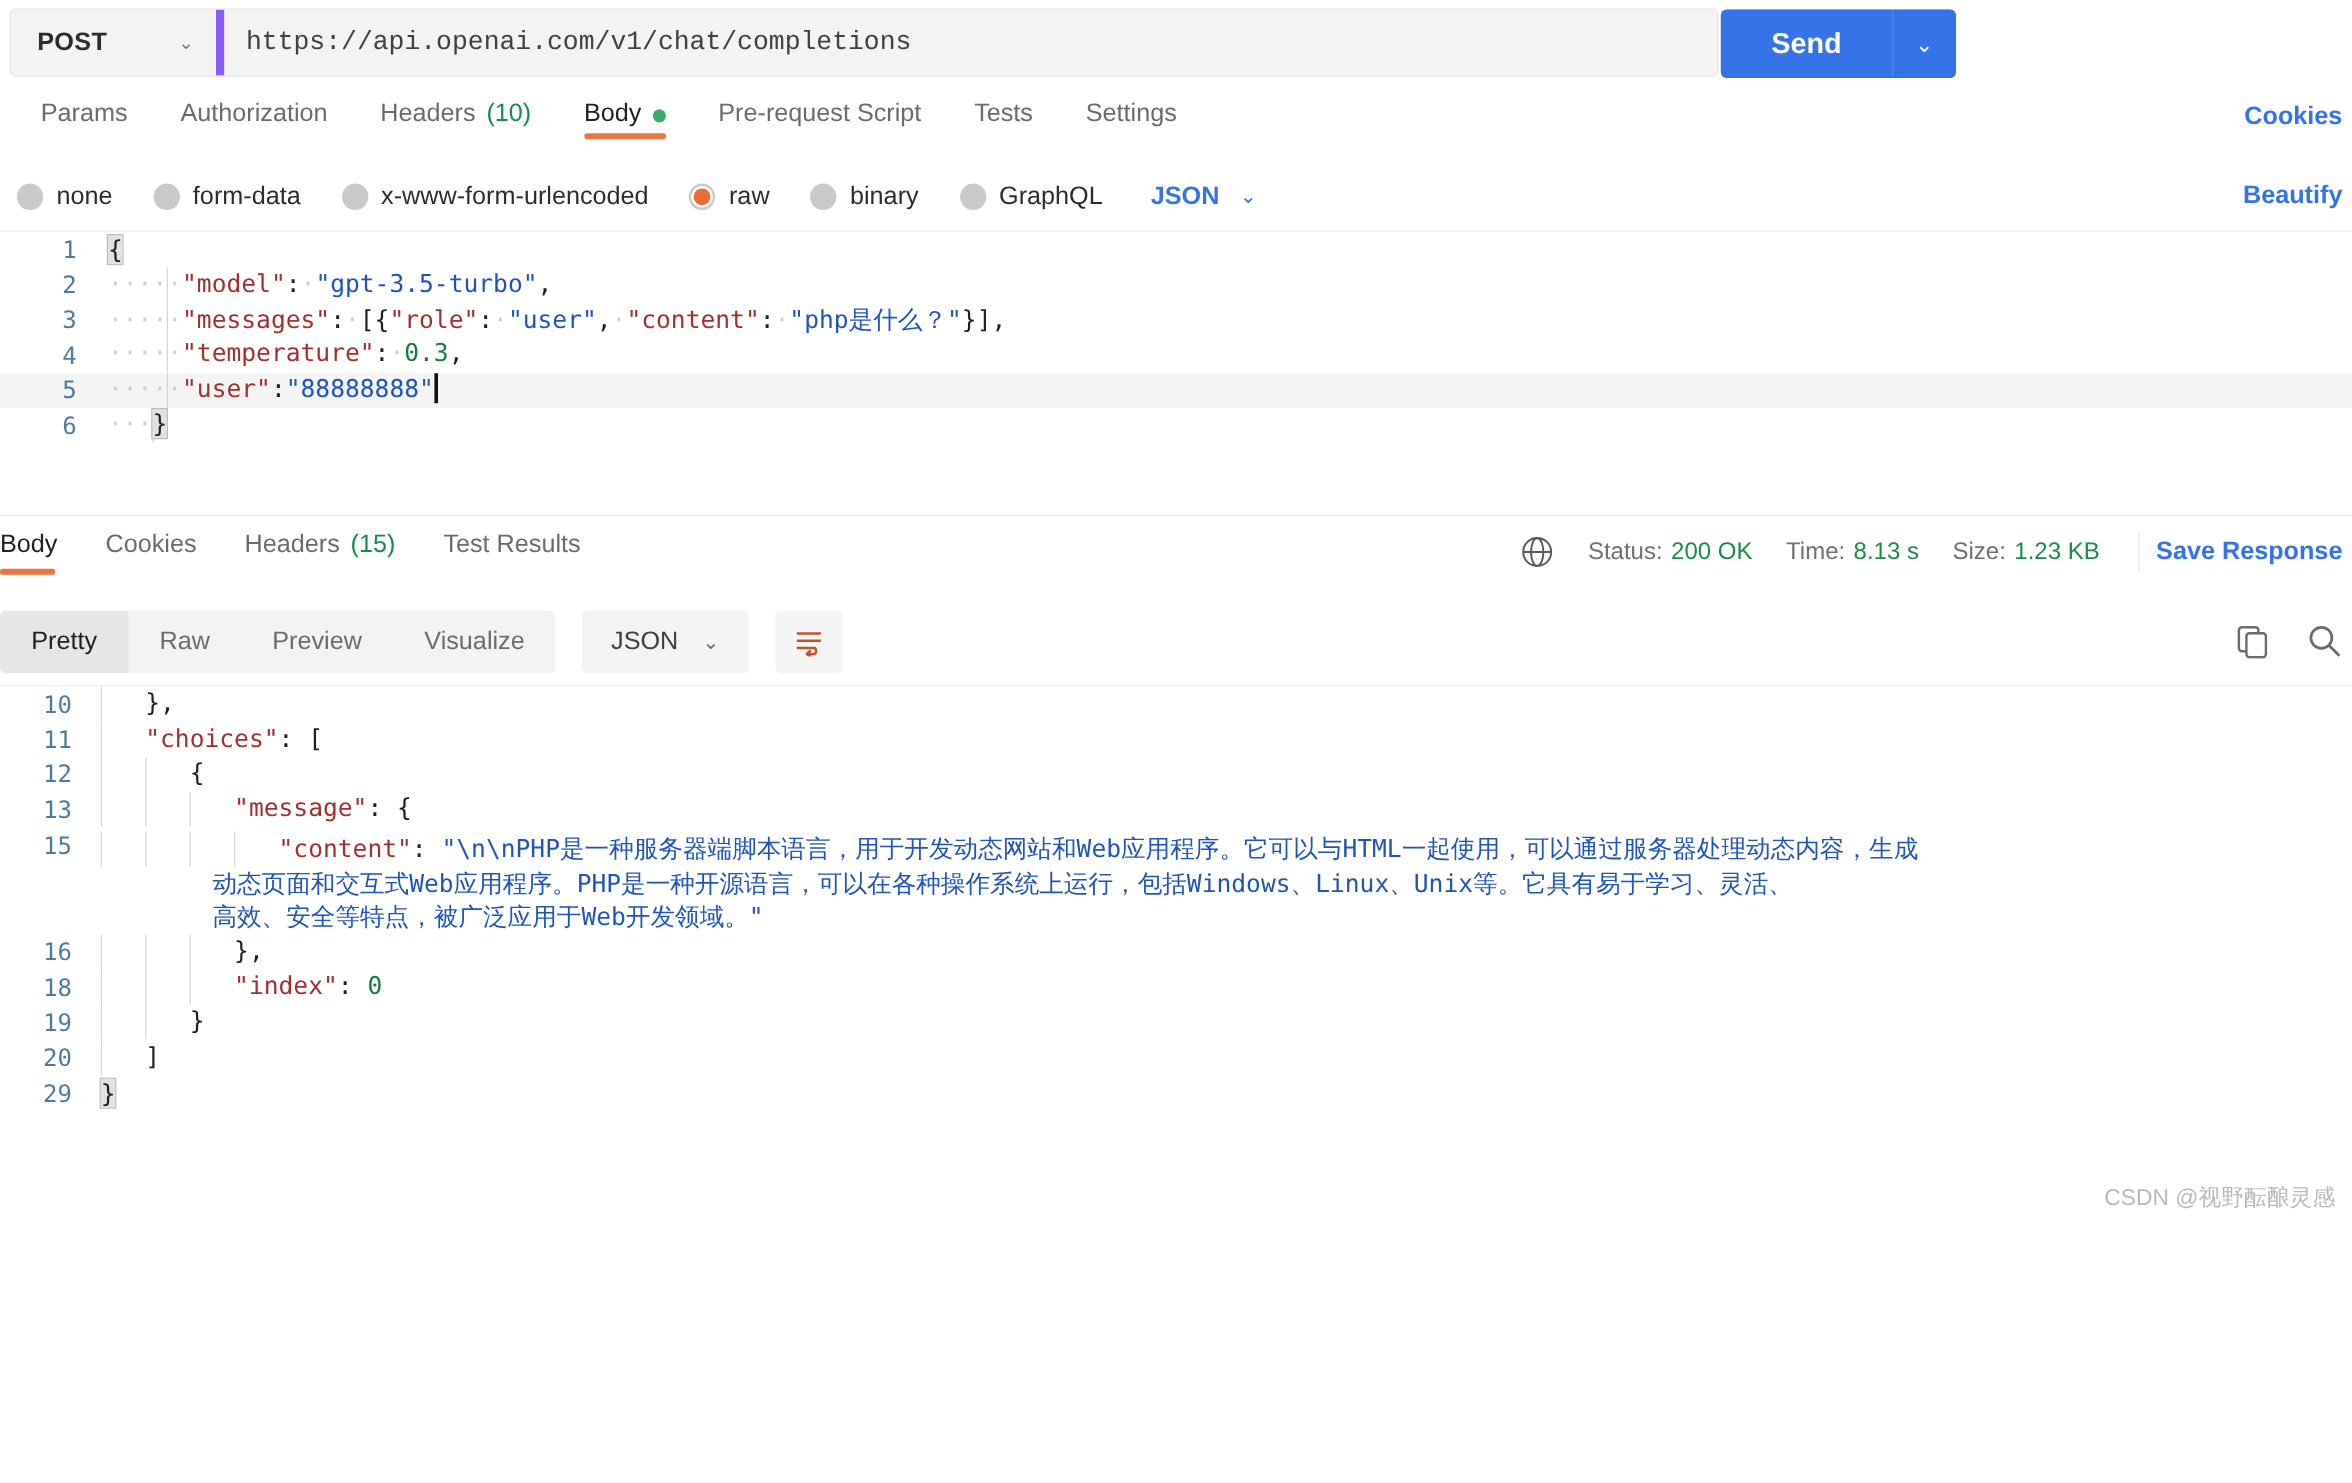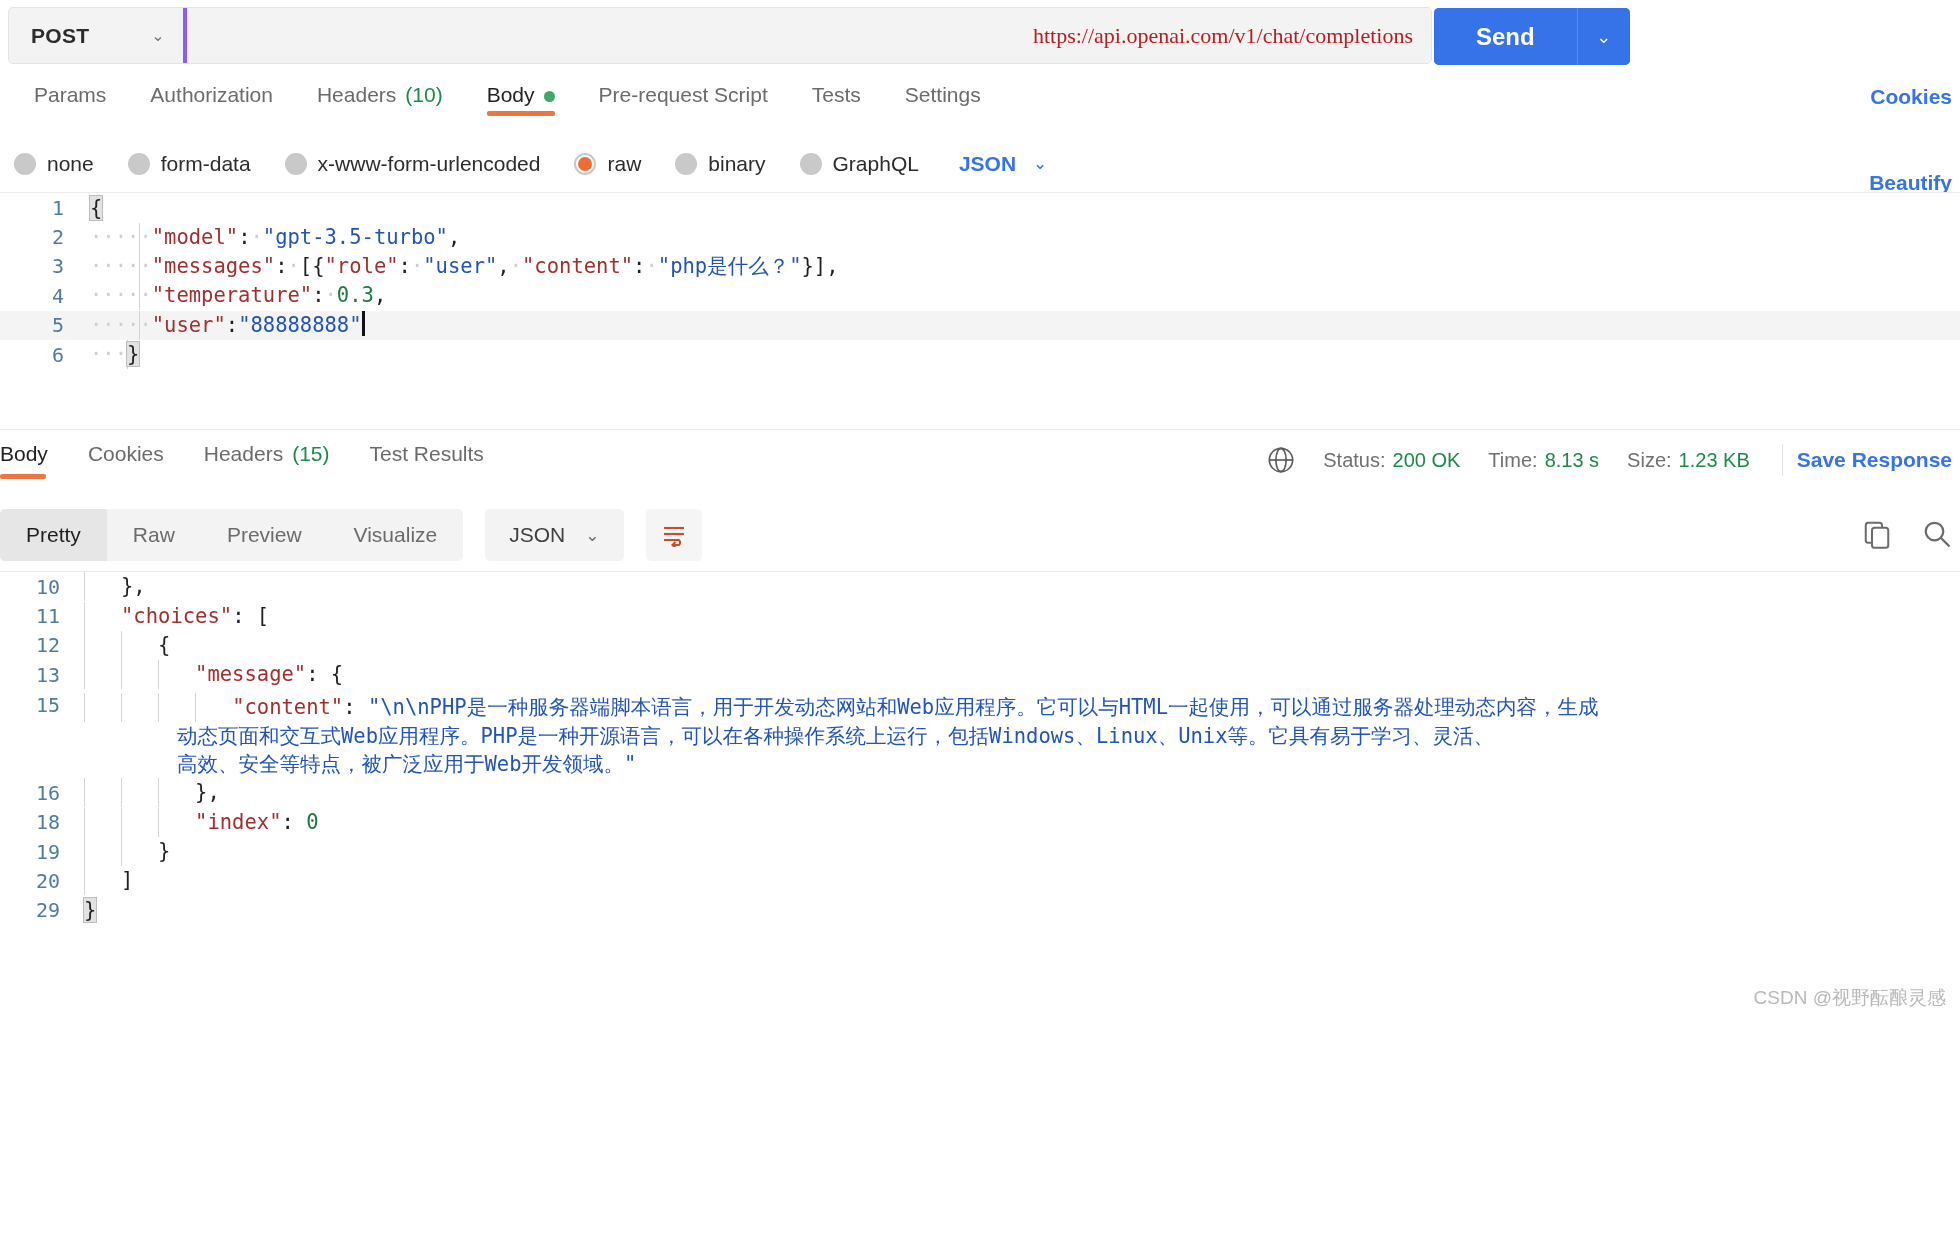--- a/index.html
+++ b/index.html
@@ -17,28 +17,28 @@
     display:flex; align-items:stretch;
     margin:8px 0 8px 8px;
     height:57px; flex:0 0 1424px;
     border:1px solid #e4e4e4; border-radius:5px;
     background:#f3f3f3;
     overflow:hidden;
   }
   .method {
     width:178px; display:flex; align-items:center; justify-content:space-between;
     padding:0 18px 0 22px;
-    border-right:4px solid #8b5cf6;
+    border-right:7px solid #8b5cf6;
     font-size:21px; font-weight:bold; color:#2c2c2c; letter-spacing:.3px;
   }
   .method .chev { color:#7a7a7a; font-size:16px; font-weight:normal; }
   .urlinput {
     flex:1; display:flex; align-items:center; padding:0 18px;
-    font-size:22px; color:#b91c1c; background:#f3f3f3;
-    border:0; outline:none; font-family:Liberation Serif, serif;text-align:right;
+    font-size:22px; color:#404040; background:#f3f3f3;
+    border:0; outline:none; font-family:Liberation Mono, monospace;
   }
   .sendgroup {
     position:absolute; top:8px; left:1434px;
     height:57px; display:flex; align-items:stretch;
     background:#3672e8; border-radius:5px; overflow:hidden;
     box-shadow:none;
   }
   .sendbtn {
     display:flex; align-items:center; justify-content:center;
     padding:0 42px; color:#fff; font-size:24px; font-weight:bold;
@@ -75,21 +75,21 @@
     display:flex; align-items:center; justify-content:center;
   }
   .radio.sel .ring { background:#ffffff; border:2px solid #c9c9c9; }
   .radio.sel .ring::after { content:""; width:14px; height:14px; border-radius:50%; background:#ef6c35; }
   .radio .lbl { font-size:21px; color:#2c2c2c; }
   .jsonsel { display:flex; align-items:center; gap:17px; margin-left:6px; cursor:pointer; }
   .jsonsel .t { font-size:21px; font-weight:bold; color:#3672e8; }
   .jsonsel .chev { font-size:17px; color:#3672e8; }
   .beautify {
     position:absolute; right:8px; top:16px;
-    font-size:21px; color:#3672e8; font-weight:bold; cursor:pointer; white-space:nowrap;margin-top:20px;
+    font-size:21px; color:#3672e8; font-weight:bold; cursor:pointer; white-space:nowrap;
   }
 
   
   .editor {
     position:relative; border-top:1px solid #ebebeb;
     font-family:"DejaVu Sans Mono", monospace;
     font-size:20.5px; overflow:hidden; background:#fff;
   }
   .req-editor { height:237px; }
   .codeline { position:relative; display:flex; height:29.4px; align-items:center; }

